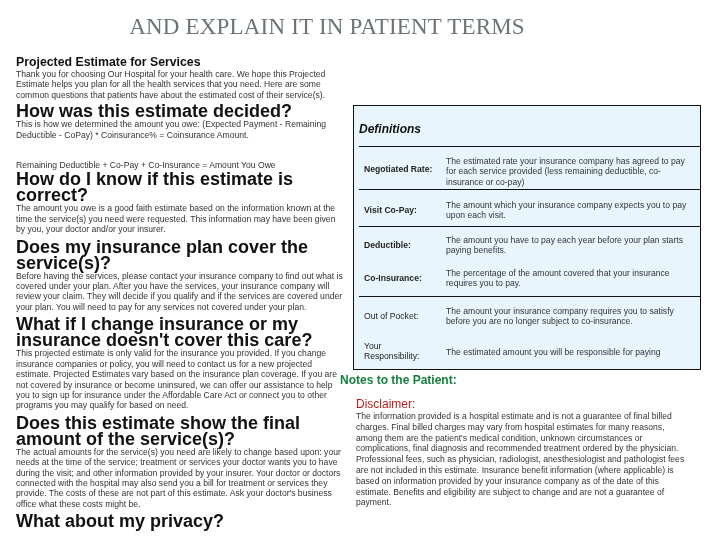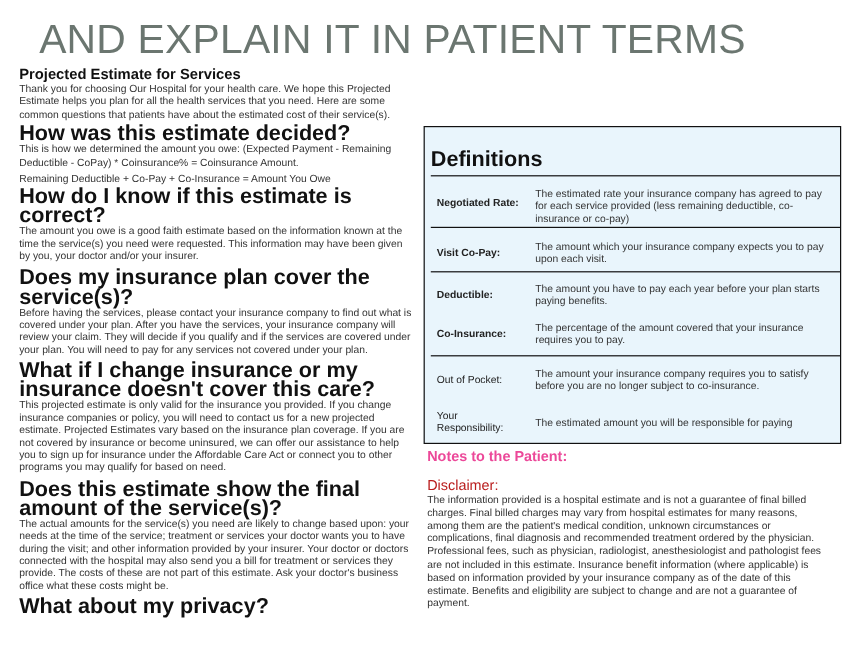--- a/index.html
+++ b/index.html
@@ -1,43 +1,43 @@
 <!DOCTYPE html>
 <html><head>
 <meta charset="utf-8">
 <style>
   html, body { margin:0; padding:0; }
   body { width:720px; height:540px; background:#ffffff; position:relative; overflow:hidden; font-family:"Liberation Sans", sans-serif; color:#222; }
-  .slide-title { position:absolute; top:14px; left:0; width:654px; text-align:center; font-family:Liberation Sans, sans-serif; font-size:34px; color:#6b7670; letter-spacing:0.2px; }
+  .slide-title { position:absolute; top:14px; left:0; width:654px; text-align:center; font-family:Liberation Serif, serif; font-size:23px; color:#6b7670; letter-spacing:0.2px; }
   .left { position:absolute; left:16px; top:56px; width:328px; }
   .h1 { font-weight:bold; font-size:12.3px; line-height:13px; color:#111; margin:0; }
   .h2 { font-weight:bold; font-size:18px; line-height:16px; color:#111; margin:0; }
   .p { font-size:8.6px; line-height:10.4px; color:#333; margin:0; }
   .defs { position:absolute; left:353px; top:105px; width:348px; height:265px; background:#e9f5fc; border:1.5px solid #111; box-sizing:border-box; }
-  .defs-title { position:absolute; left:5px; top:16px; font-weight:bold; font-size:18px; color:#111; }
+  .defs-title { position:absolute; left:5px; top:16px; font-weight:bold; font-size:12px; color:#111;font-style:italic; }
   .defs-rule0 { position:absolute; left:5px; right:0; top:40px; border-top:1px solid #111; }
   .row { position:absolute; left:5px; right:0; border-bottom:1px solid #111; box-sizing:border-box; }
   .row:last-child { border-bottom:none; }
   .term { position:absolute; left:5px; font-size:8.6px; line-height:10.4px; color:#222; font-weight:bold; }
   .def { position:absolute; left:87px; width:250px; font-size:8.6px; line-height:10.4px; color:#333; }
-  .notes { position:absolute; left:356px; top:373px; font-weight:bold; font-size:12px; color:#ec4899; }
+  .notes { position:absolute; left:340px; top:373px; font-weight:bold; font-size:12px; color:#15803d; }
   .discl-h { position:absolute; left:356px; top:397px; font-weight:normal; font-size:12px; color:#b91c1c; }
   .discl { position:absolute; left:356px; top:411px; width:330px; font-size:8.6px; line-height:10.8px; color:#333; }
 </style>
 </head>
 <body>
 
 <div class="slide-title">AND EXPLAIN IT IN PATIENT TERMS</div>
 
 <div class="left">
   <div class="h1">Projected Estimate for Services</div>
   <div class="p">Thank you for choosing Our Hospital for your health care. We hope this Projected Estimate helps you plan for all the health services that you need.  Here are some common questions that patients have about the estimated cost of their service(s).</div>
   <div class="h2" style="margin-top:3px">How was this estimate decided?</div>
   <div class="p">This is how we determined the amount you owe: (Expected Payment - Remaining Deductible - CoPay) * Coinsurance% = Coinsurance Amount.</div>
-  <div class="p" style="margin-top:4px">Remaining Deductible + Co-Pay + Co-Insurance = Amount You Owe</div>
+  <div class="p" style="margin-top:20px">Remaining Deductible + Co-Pay + Co-Insurance = Amount You Owe</div>
   <div class="h2" style="margin-top:1px">How do I know if this estimate is correct?</div>
   <div class="p">The amount you owe is a good faith estimate based on the information known at the time the service(s) you need were requested.  This information may have been given by you, your doctor and/or your insurer.</div>
   <div class="h2" style="margin-top:4px">Does my insurance plan cover the service(s)?</div>
   <div class="p">Before having the services, please contact your insurance company to find out what is covered under your plan.  After you have the services, your insurance company will review your claim.  They will decide if you qualify and if the services are covered under your plan.  You will need to pay for any services not covered under your plan.</div>
   <div class="h2" style="margin-top:4px">What if I change insurance or my insurance doesn't cover this care?</div>
   <div class="p">This projected estimate is only valid for the insurance you provided. If you change insurance companies or policy, you will need to contact us for a new projected estimate. Projected Estimates vary based on the insurance plan coverage.  If you are not covered by insurance or become uninsured, we can offer our assistance to help you to sign up for insurance under the Affordable Care Act or connect you to other programs you may qualify for based on need.</div>
   <div class="h2" style="margin-top:4px">Does this estimate show the final amount of the service(s)?</div>
   <div class="p">The actual amounts for the service(s) you need are likely to change based upon: your needs at the time of the service; treatment or services your doctor wants you to have during the visit; and other information provided by your insurer. Your doctor or doctors connected with the hospital may also send you a bill for treatment or services they provide. The costs of these are not part of this estimate. Ask your doctor's business office what these costs might be.</div>
   <div class="h2" style="margin-top:4px">What about my privacy?</div>
 </div>

